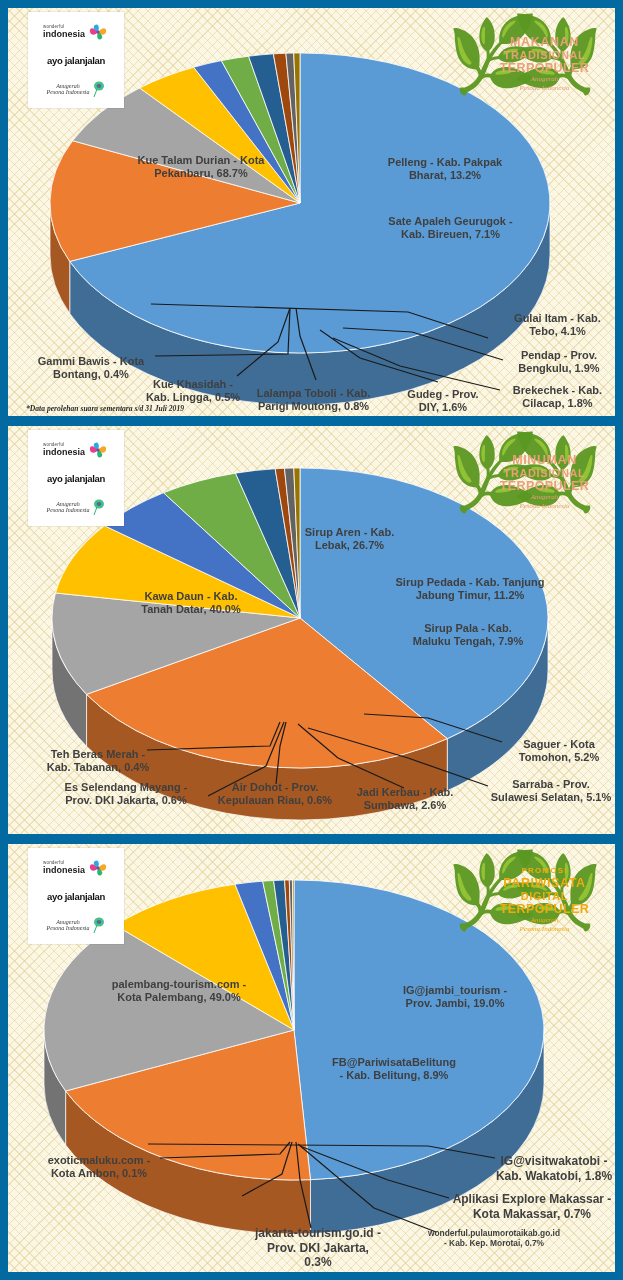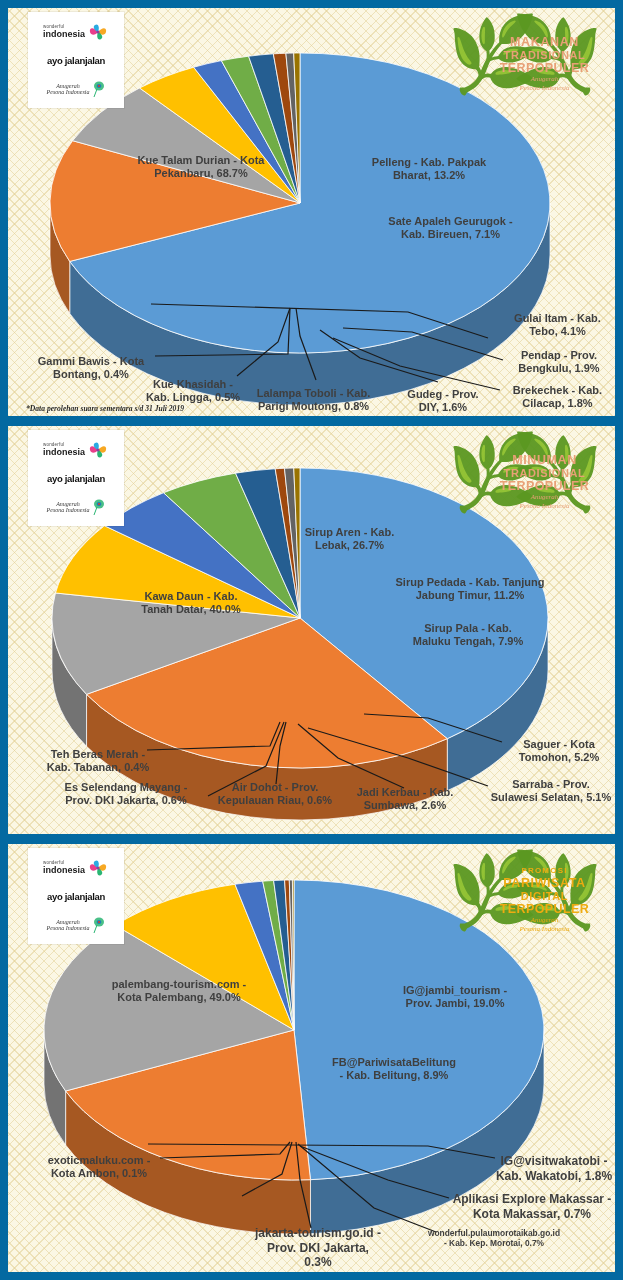--- a/index.html
+++ b/index.html
@@ -134,21 +134,21 @@
         <div class="b1">MAKANAN</div>
         <div class="b2">TRADISIONAL</div>
         <div class="b3">TERPOPULER</div>
         <div class="b4">Anugerah</div>
         <div class="b4">Pesona Indonesia</div>
       </span>
     </div>
 
     <div class="lbl" style="left:118px;top:146px;width:150px;">Kue Talam Durian - Kota
 Pekanbaru, 68.7%</div>
-    <div class="lbl" style="left:356px;top:148px;width:130px;">Pelleng - Kab. Pakpak
+    <div class="lbl" style="left:372px;top:148px;width:130px;">Pelleng - Kab. Pakpak
 Bharat, 13.2%</div>
     <div class="lbl" style="left:370px;top:207px;width:145px;">Sate Apaleh Geurugok -
 Kab. Bireuen, 7.1%</div>
     <div class="lbl" style="left:497px;top:304px;width:105px;">Gulai Itam - Kab.
 Tebo, 4.1%</div>
     <div class="lbl" style="left:500px;top:341px;width:102px;">Pendap - Prov.
 Bengkulu, 1.9%</div>
     <div class="lbl" style="left:497px;top:376px;width:105px;">Brekechek - Kab.
 Cilacap, 1.8%</div>
     <div class="lbl" style="left:389px;top:380px;width:92px;">Gudeg - Prov.

